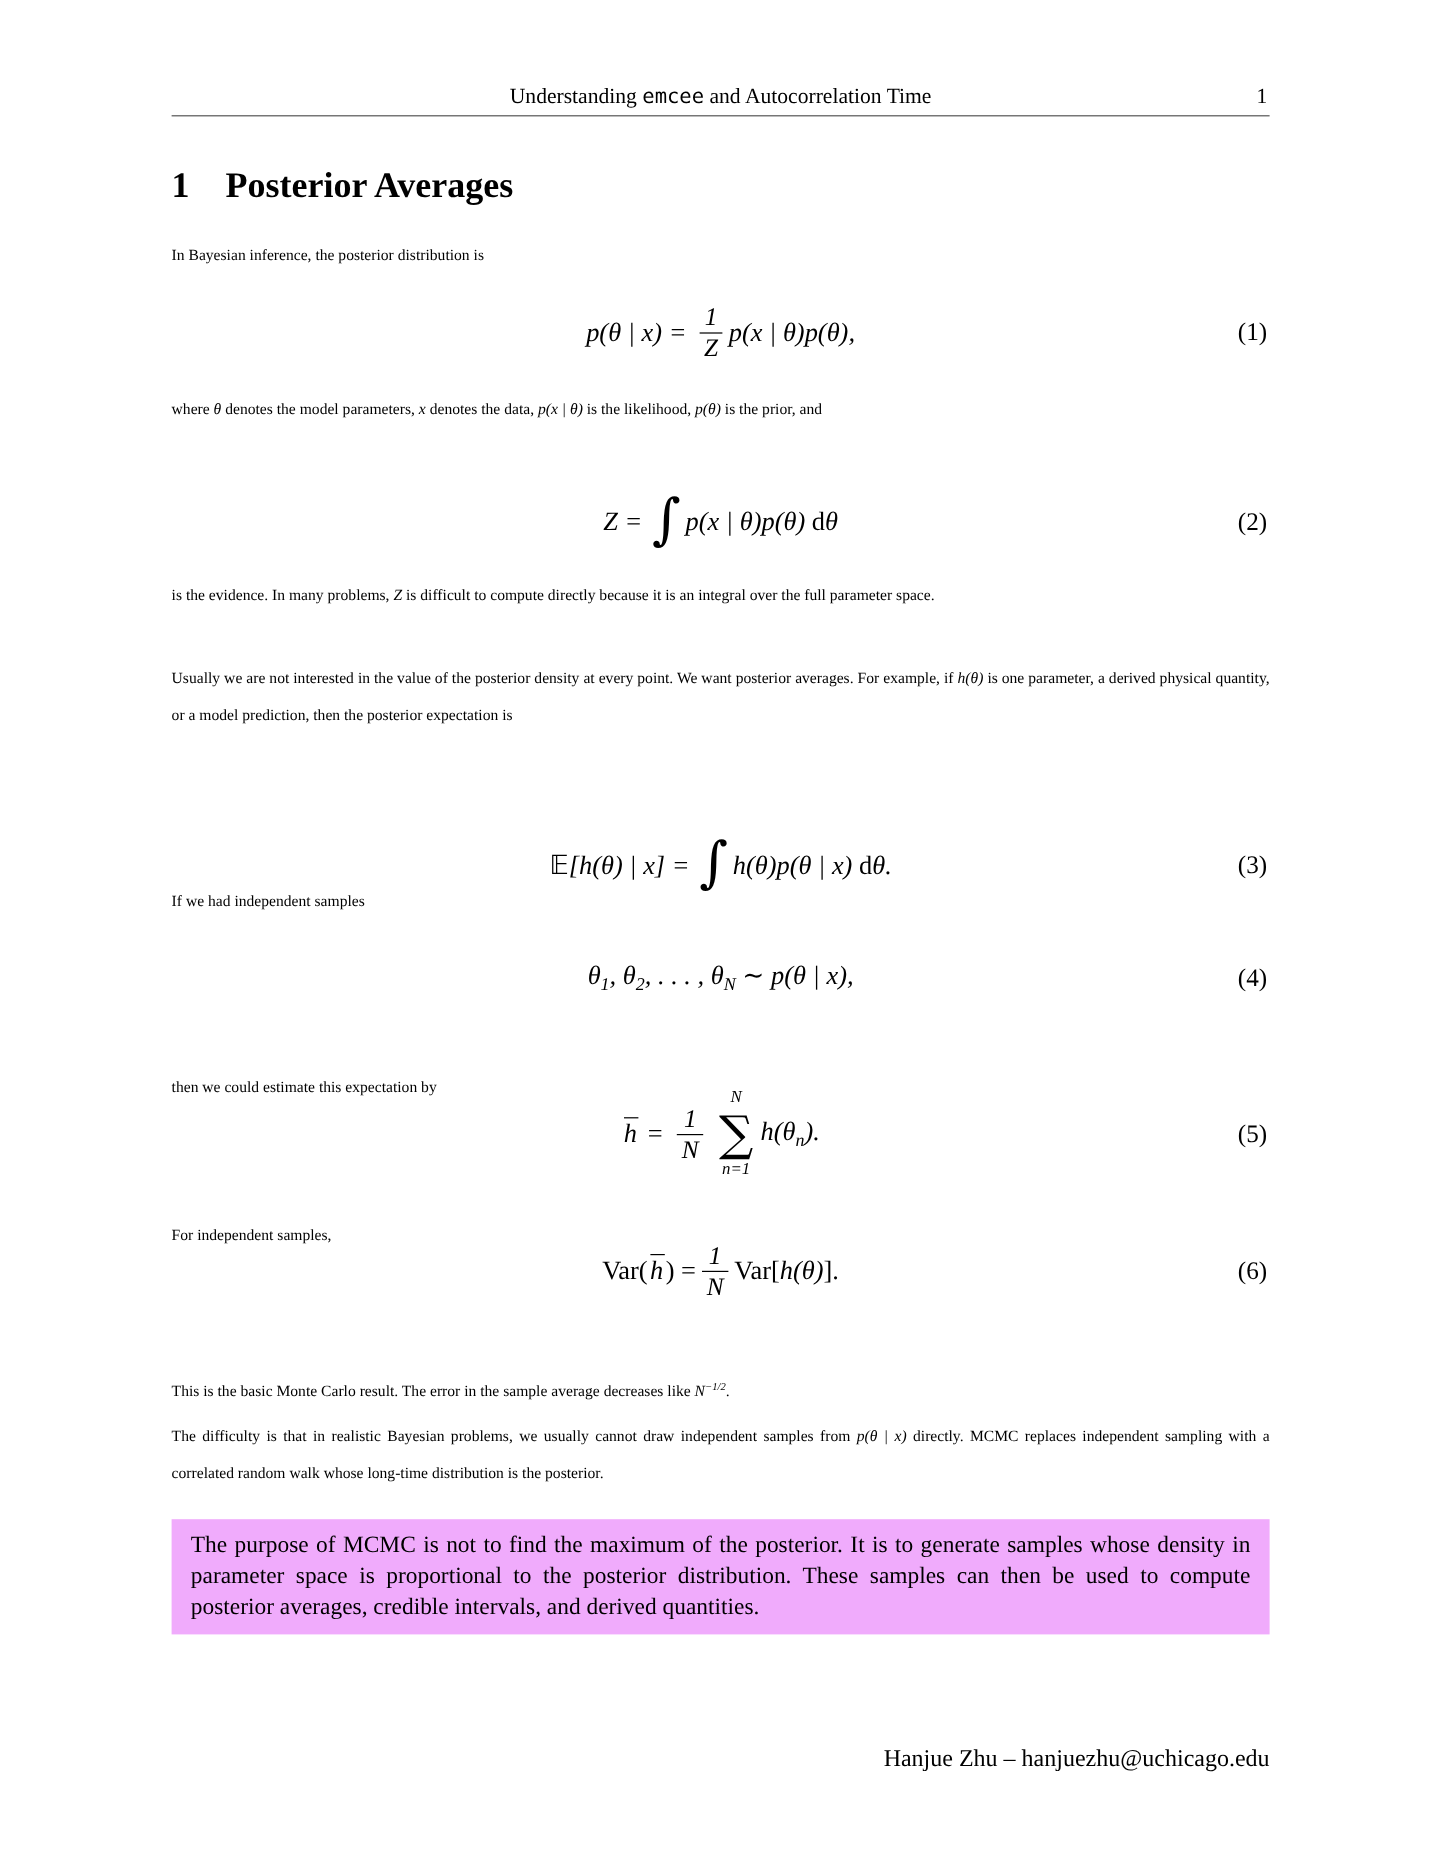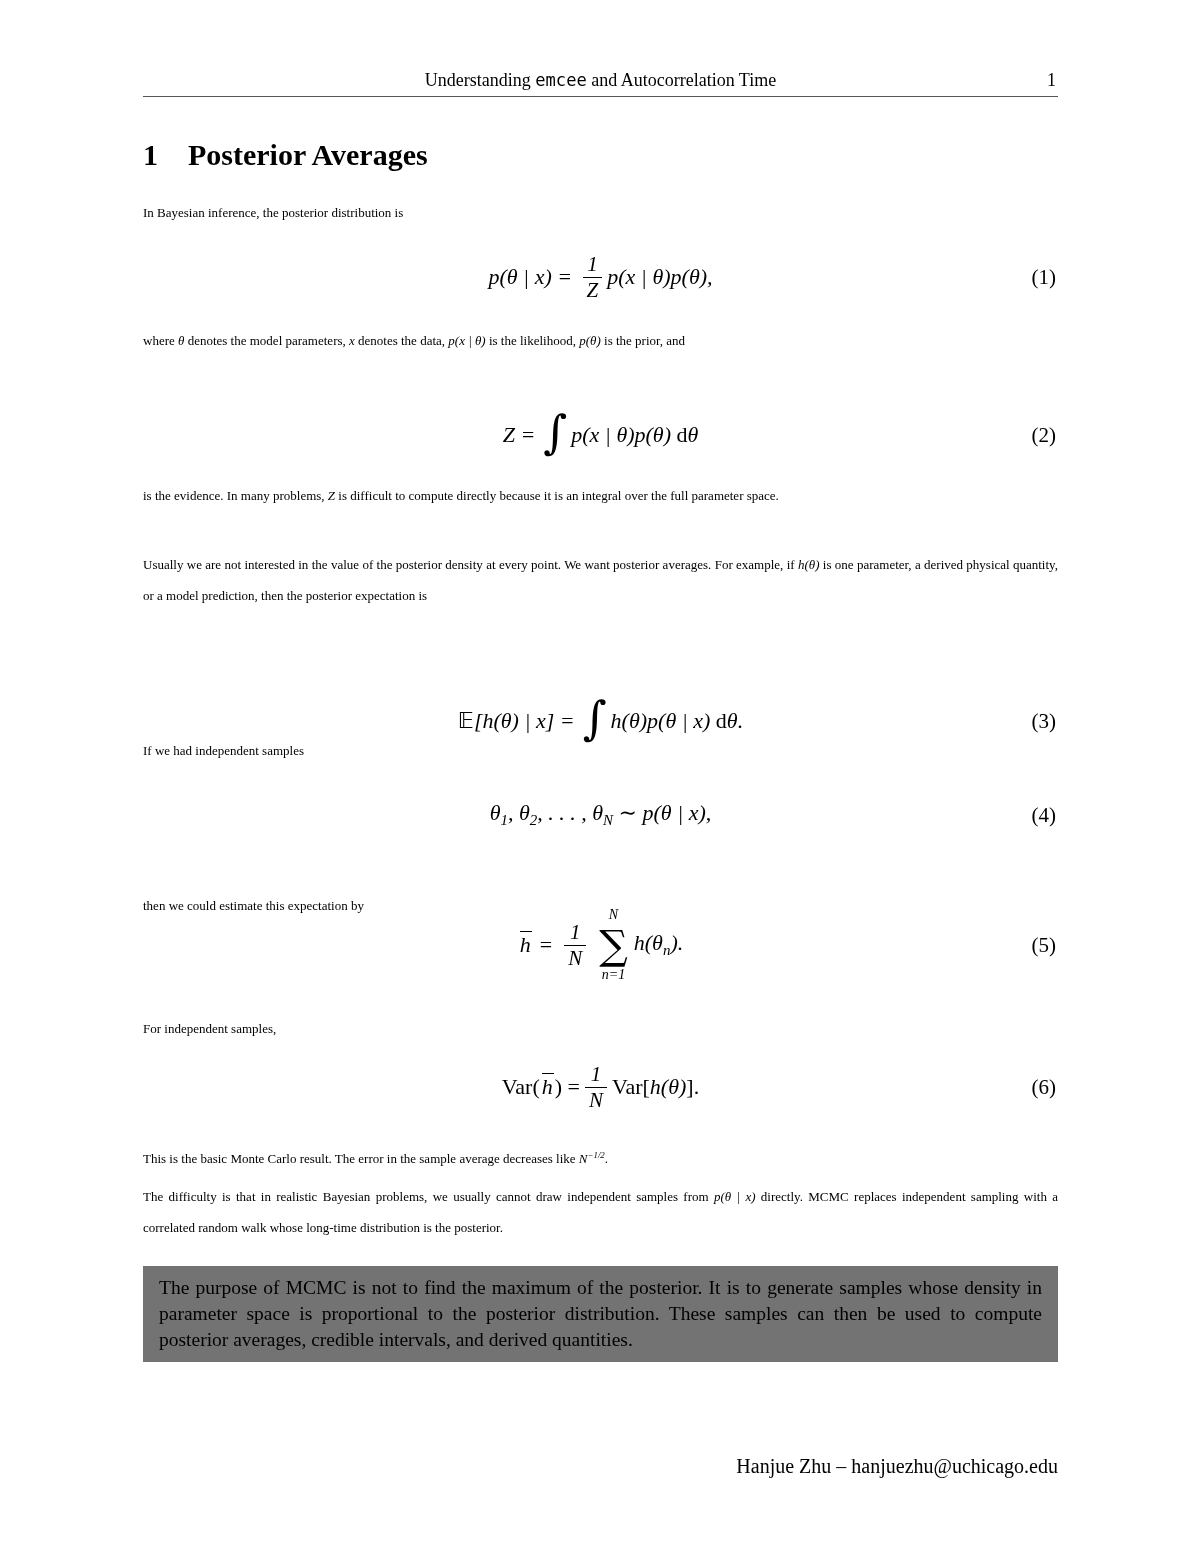--- a/index.html
+++ b/index.html
@@ -48,21 +48,21 @@
 
   
   .eqrow { display:flex; align-items:center; justify-content:center; font-size:22px; }
   .eqnum { position:absolute; right:2px; top:50%; transform:translateY(-50%); font-size:21px; font-style:normal; }
   .eqbody { display:inline-flex; align-items:center; white-space:pre; }
   #eq1 { top:245px;  height:64px; }
   #eq2 { top:403px;  height:64px; }
   #eq3 { top:648px;  height:74px;margin-top:36px; }
   #eq4 { top:793px;  height:44px; }
   #eq5 { top:896px;  height:98px; }
-  #eq6 { top:1056px; height:62px;align-items:center; }
+  #eq6 { top:1028px; height:62px;align-items:center; }
 
   .frac { display:inline-flex; flex-direction:column; align-items:center; vertical-align:middle;
           font-size:21px; line-height:1.15; margin:0 5px; }
   .fnum { padding:0 4px; }
   .fden { border-top:1.4px solid #000; padding:0 4px; }
 
   .int { font-family:"DejaVu Serif","DejaVu Sans",serif; font-size:46px; line-height:1;
          margin:0 4px 6px 8px; font-style:normal; }
 
   .sum { display:inline-flex; flex-direction:column; align-items:center; line-height:1;
@@ -71,21 +71,21 @@
   .sigma  { font-family:"DejaVu Serif","DejaVu Sans",serif; font-size:40px; line-height:1.05; font-style:normal; }
 
   .ovl { position:relative; font-style:italic; padding:0 2px; }
   .ovl::after { content:""; position:absolute; top:-1px; left:2px; right:1px; border-top:1.4px solid #000; }
 
   .eqsign { margin:0 7px; }
 
   
   .callout {
     top:1266px;
-    background:#737373;
+    background:#f0abfc;
     padding:9px 16px;
     font-size:19.5px; line-height:26px;
     text-align:justify;
   }
 
   
   .footer { top:1455px; text-align:right; font-size:20px; }
 </style>
 </head>
 <body>

